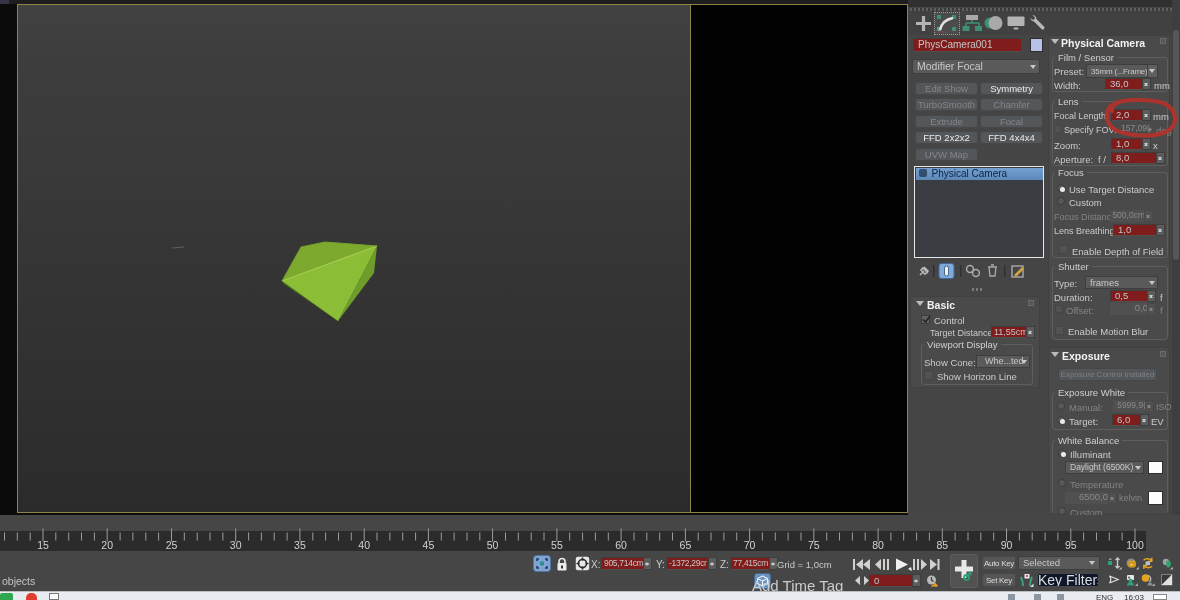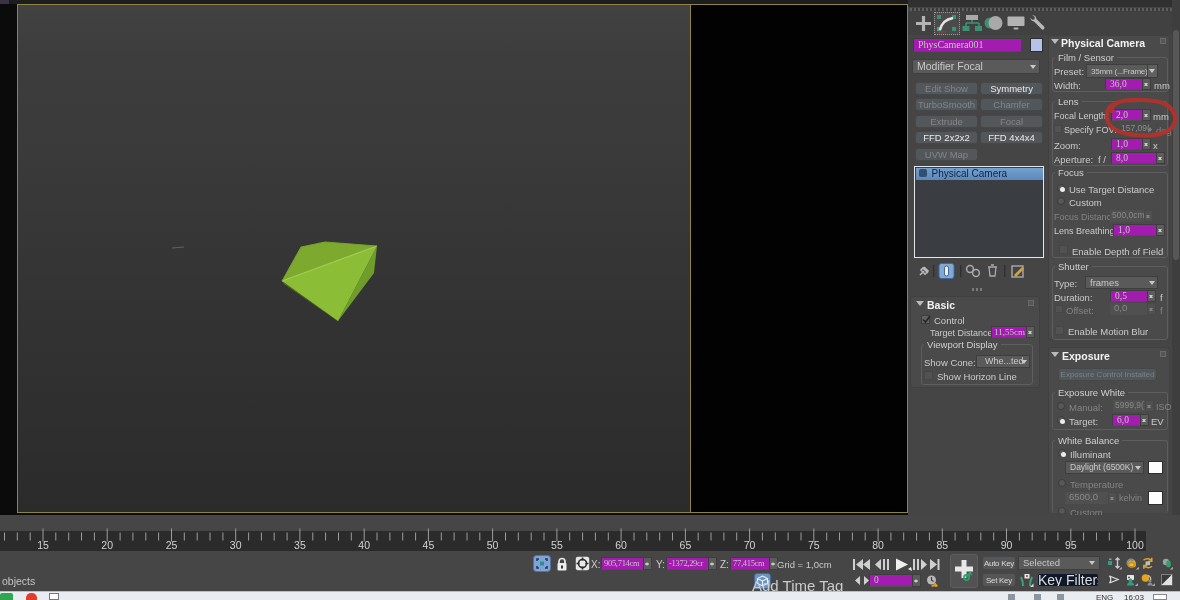--- a/index.html
+++ b/index.html
@@ -1,21 +1,21 @@
 <!DOCTYPE html>
 <html><head><meta charset="utf-8">
 <style>
 * { margin:0; padding:0; box-sizing:border-box; }
 html,body { width:1180px; height:600px; overflow:hidden; background:#444; }
 body { font-family:"Liberation Sans", sans-serif; position:relative; }
 .abs { position:absolute; }
 .lbl { position:absolute; color:#cbcbcb; font-size:9.5px; white-space:nowrap; }
 .dim { color:#848484; }
-.fld { position:absolute; background:#a21caf; border-top:1px solid #3e3e3e; border-left:1px solid #3e3e3e; border-bottom:1px solid #505050; color:#c5c5c5; font-size:9.5px; line-height:10.5px; padding-left:4px; white-space:nowrap; overflow:hidden;font-family:Liberation Serif, serif; }
-.fldd { position:absolute; background:#505050; color:#8a8a8a; font-size:9.5px; line-height:10.5px; padding-left:4px; white-space:nowrap; overflow:hidden; }
+.fld { position:absolute; background:#7f1d1d; border-top:1px solid #3e3e3e; border-left:1px solid #3e3e3e; border-bottom:1px solid #505050; color:#c5c5c5; font-size:9.5px; line-height:10.5px; padding-left:4px; white-space:nowrap; overflow:hidden; }
+.fldd { position:absolute; background:#505050; color:#8a8a8a; font-size:9.5px; line-height:10.5px; padding-left:4px; white-space:nowrap; overflow:hidden;text-align:right; }
 .spin { position:absolute; width:9px; background:#5c5c5c; border:1px solid #3e3e3e; }
 .spin:before { content:""; position:absolute; left:1px; top:1.5px; border:2.5px solid transparent; border-bottom:3.5px solid #c9c9c9; }
 .spin:after { content:""; position:absolute; left:1px; bottom:1.5px; border:2.5px solid transparent; border-top:3.5px solid #c9c9c9; }
 .spind { background:#505050; border-color:#484848; }
 .spind:before { border-bottom-color:#828282 !important; }
 .spind:after { border-top-color:#828282 !important; }
 .grp { position:absolute; border:1px solid #5e5e5e; border-radius:3px; }
 .grplbl { position:absolute; background:#4a4a4a; color:#d0d0d0; font-size:9.5px; padding:0 3px; white-space:nowrap; }
 .cb { position:absolute; width:9px; height:9px; background:#626262; border:1px solid #3c3c3c; }
 .cbd { background:#525252; border-color:#464646; }

